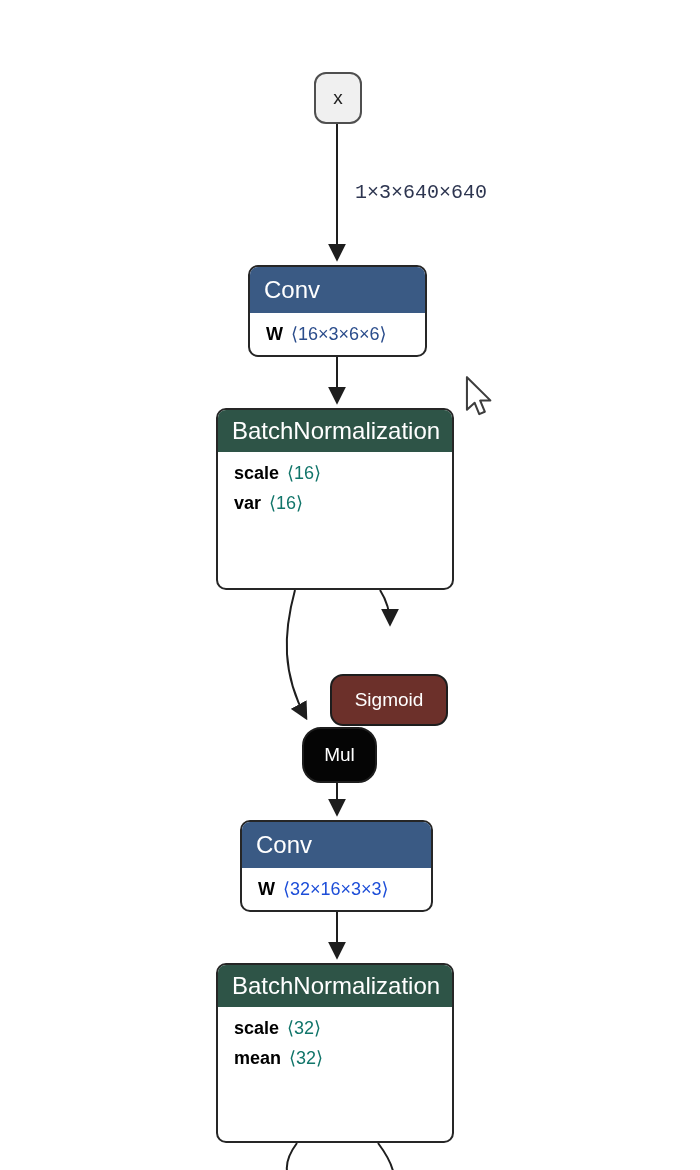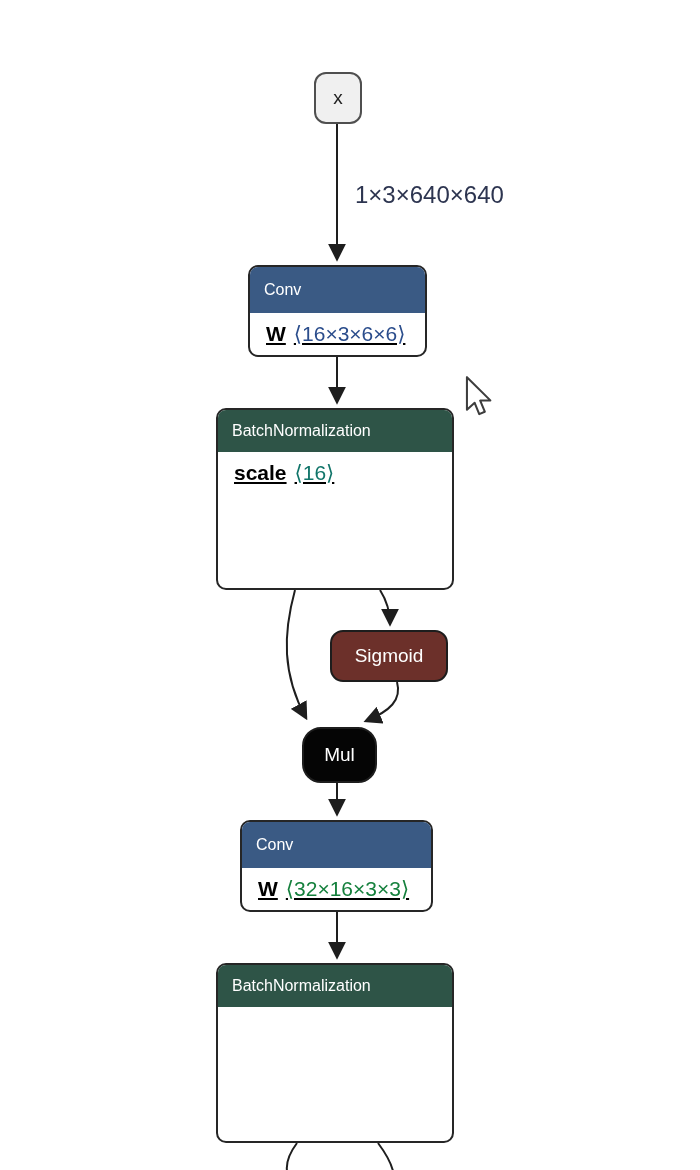--- a/index.html
+++ b/index.html
@@ -33,27 +33,27 @@
   .op-node {
     position: absolute;
     box-sizing: border-box;
     border: 2px solid #262626;
     border-radius: 10px;
     background: #ffffff;
     overflow: hidden;
   }
   .op-header {
     color: #ffffff;
-    font-size: 16px;
+    font-size: 24px;
     display: flex; align-items: center;
     padding-left: 14px;
     box-sizing: border-box;
   }
   .op-body { box-sizing: border-box; padding: 6px 9px 0 16px; }
-  .param-row { font-size: 21px; line-height: 30px; white-space: nowrap; text-decoration: underline; }
+  .param-row { font-size: 18px; line-height: 30px; white-space: nowrap; }
   .pname { font-weight: bold; color: #000000; }
   .pdims { margin-left: 8px; }
   .conv-body { display: flex; align-items: center; padding: 0 0 0 16px; }
 
   .pos-conv1 { left: 248px; top: 265px; width: 179px; height: 92px; }
   .pos-conv1 .op-header { height: 46px; }
   .pos-conv1 .conv-body { height: 42px; }
 
   .pos-bn1 { left: 216px; top: 408px; width: 238px; height: 182px; }
   .pos-bn1 .op-header { height: 42px; }
@@ -73,22 +73,23 @@
     color: #ffffff;
     display: flex; align-items: center; justify-content: center;
     font-size: 19px;
   }
   .pos-sigmoid { left: 330px; top: 630px; width: 118px; height: 52px; border-radius: 13px; }
   .pos-mul { left: 302px; top: 727px; width: 75px; height: 56px; border-radius: 19px; }
 
   .edge-label {
     position: absolute;
     left: 355px; top: 181px;
-    font-size: 24px;
+    font-size: 20px;
     white-space: nowrap;
+    font-family: Liberation Mono, monospace;
   }
   .cursor {
     position: absolute;
     left: 463px; top: 376px;
     pointer-events: none;
   }
 </style>
 </head>
 <body>
 
@@ -131,47 +132,56 @@
   </div>
 
   <div class="op-node pos-bn1">
     <div class="op-header" style="background: rgb(46, 84, 71);">
       <span>BatchNormalization</span>
     </div>
     <div class="op-body">
       <div class="param-row">
         <span class="pname">scale</span><span class="pdims" style="color: rgb(17, 117, 106);">⟨16⟩</span>
       </div>
+      <div class="param-row">
+        <span class="pname">var</span><span class="pdims" style="color: rgb(17, 117, 106);">⟨16⟩</span>
+      </div>
     </div>
   </div>
 
-  <div class="solid-node pos-sigmoid" style="background: rgb(108, 48, 42);">
+  <div class="solid-node pos-sigmoid" style="background: rgb(108, 48, 42); margin-top: 44px;">
     <span>Sigmoid</span>
   </div>
 
   <div class="solid-node pos-mul" style="background: rgb(5, 5, 5);">
     <span>Mul</span>
   </div>
 
   <div class="op-node pos-conv2">
     <div class="op-header" style="background: rgb(58, 90, 132);">
       <span>Conv</span>
     </div>
     <div class="conv-body">
       <span class="param-row">
-        <span class="pname">W</span><span class="pdims" style="color: #15803d;">⟨32×16×3×3⟩</span>
+        <span class="pname">W</span><span class="pdims" style="color: #1d4ed8;">⟨32×16×3×3⟩</span>
       </span>
     </div>
   </div>
 
   <div class="op-node pos-bn2">
     <div class="op-header" style="background: rgb(46, 84, 71);">
       <span>BatchNormalization</span>
     </div>
     <div class="op-body">
+      <div class="param-row">
+        <span class="pname">scale</span><span class="pdims" style="color: rgb(17, 117, 106);">⟨32⟩</span>
+      </div>
+      <div class="param-row">
+        <span class="pname">mean</span><span class="pdims" style="color: rgb(17, 117, 106);">⟨32⟩</span>
+      </div>
     </div>
   </div>
 
   <svg class="cursor" width="32" height="41" viewBox="0 0 26 34" xmlns="http://www.w3.org/2000/svg">
     <path d="M3,1 L3,28 L9.4,22.2 L13.2,31.6 L17.8,29.6 L14,20.4 L22.4,20.2 Z" fill="#ffffff" stroke="#3d3d3d" stroke-width="1.7" stroke-linejoin="round"></path>
   </svg>
 
 </div>
 
 </body></html>

